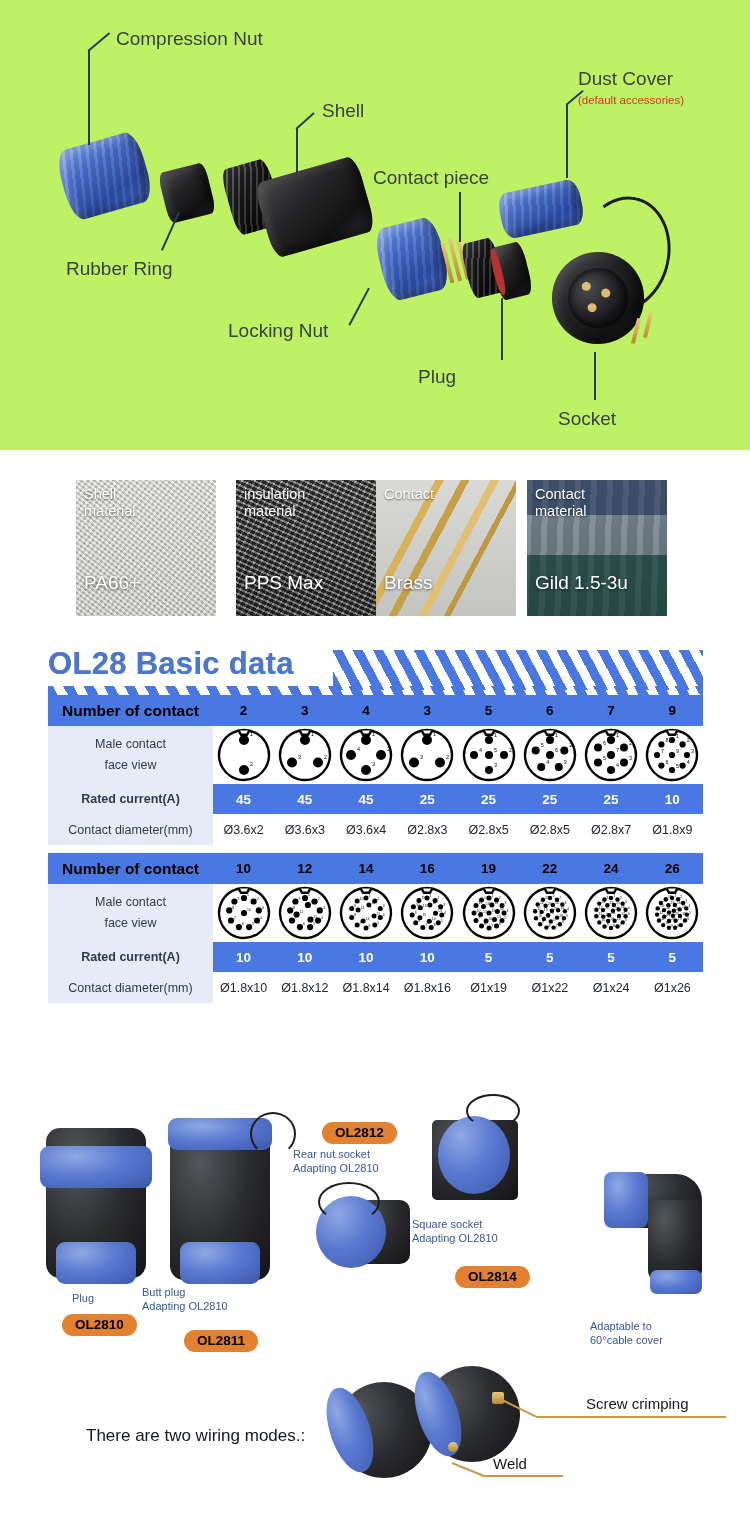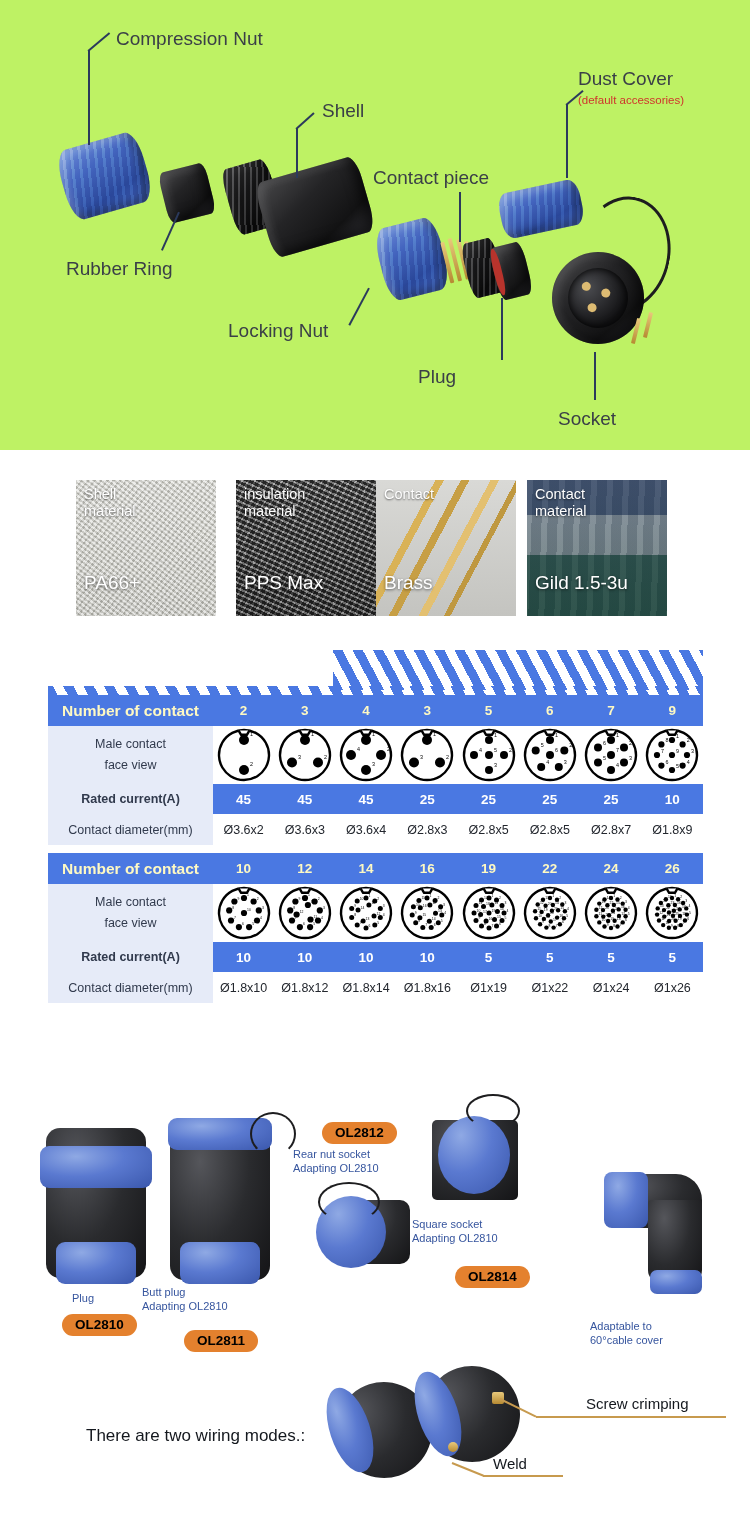--- a/index.html
+++ b/index.html
@@ -95,21 +95,21 @@
     background:#4a78e2;
     -webkit-mask-image: repeating-linear-gradient(62deg, #000 0 9px, transparent 9px 18px);
     mask-image: repeating-linear-gradient(62deg, #000 0 9px, transparent 9px 18px);
   }
   table.tbl {
     position:absolute; left:48px; top:55px; width:655px;
     border-collapse:collapse; table-layout:fixed;
   }
   table.tbl td { padding:0; text-align:center; vertical-align:middle; }
   .lbl-col { width:165px; }
-  .hdr-row td { background:#4a78e2; color:#fef9c3; height:31px; font-size:15px; }
+  .hdr-row td { background:#4a78e2; color:#000000; height:31px; font-size:15px; }
   .hdr-row td.lbl { font-size:15.5px; font-weight:700; text-align:center; }
   .hdr-row td.val { font-size:13.5px; font-weight:700; }
   .face-row td { background:#fff; height:58px; }
   .face-row td.lbl {
     background:#e6ebf8; color:#313a4d; font-size:12.5px; line-height:1.65;
   }
   .cur-row td { background:#4a78e2; color:#fff; height:30px; font-size:13.5px; font-weight:700; }
   .cur-row td.lbl { background:#e6ebf8; color:#313a4d; font-weight:700; font-size:12.5px; }
   .dia-row td { background:#fff; color:#23272e; height:31px; font-size:12.5px; }
   .dia-row td.lbl { background:#e6ebf8; color:#313a4d; font-size:12.5px; }
@@ -226,20 +226,21 @@
         <div>Contact</div>
           <div>material</div>
       </div>
       <div class="val">Gild 1.5-3u</div>
     </div>
   </div>
 
   <div class="datasec">
     <div class="title-row">
       <div class="stripes"></div>
+      <div class="title-txt">OL28 Basic data</div>
     </div>
     <div class="sawtooth"></div>
     <table class="tbl">
       <colgroup>
         <col class="lbl-col">
           <col>
           <col>
           <col>
           <col>
           <col>

